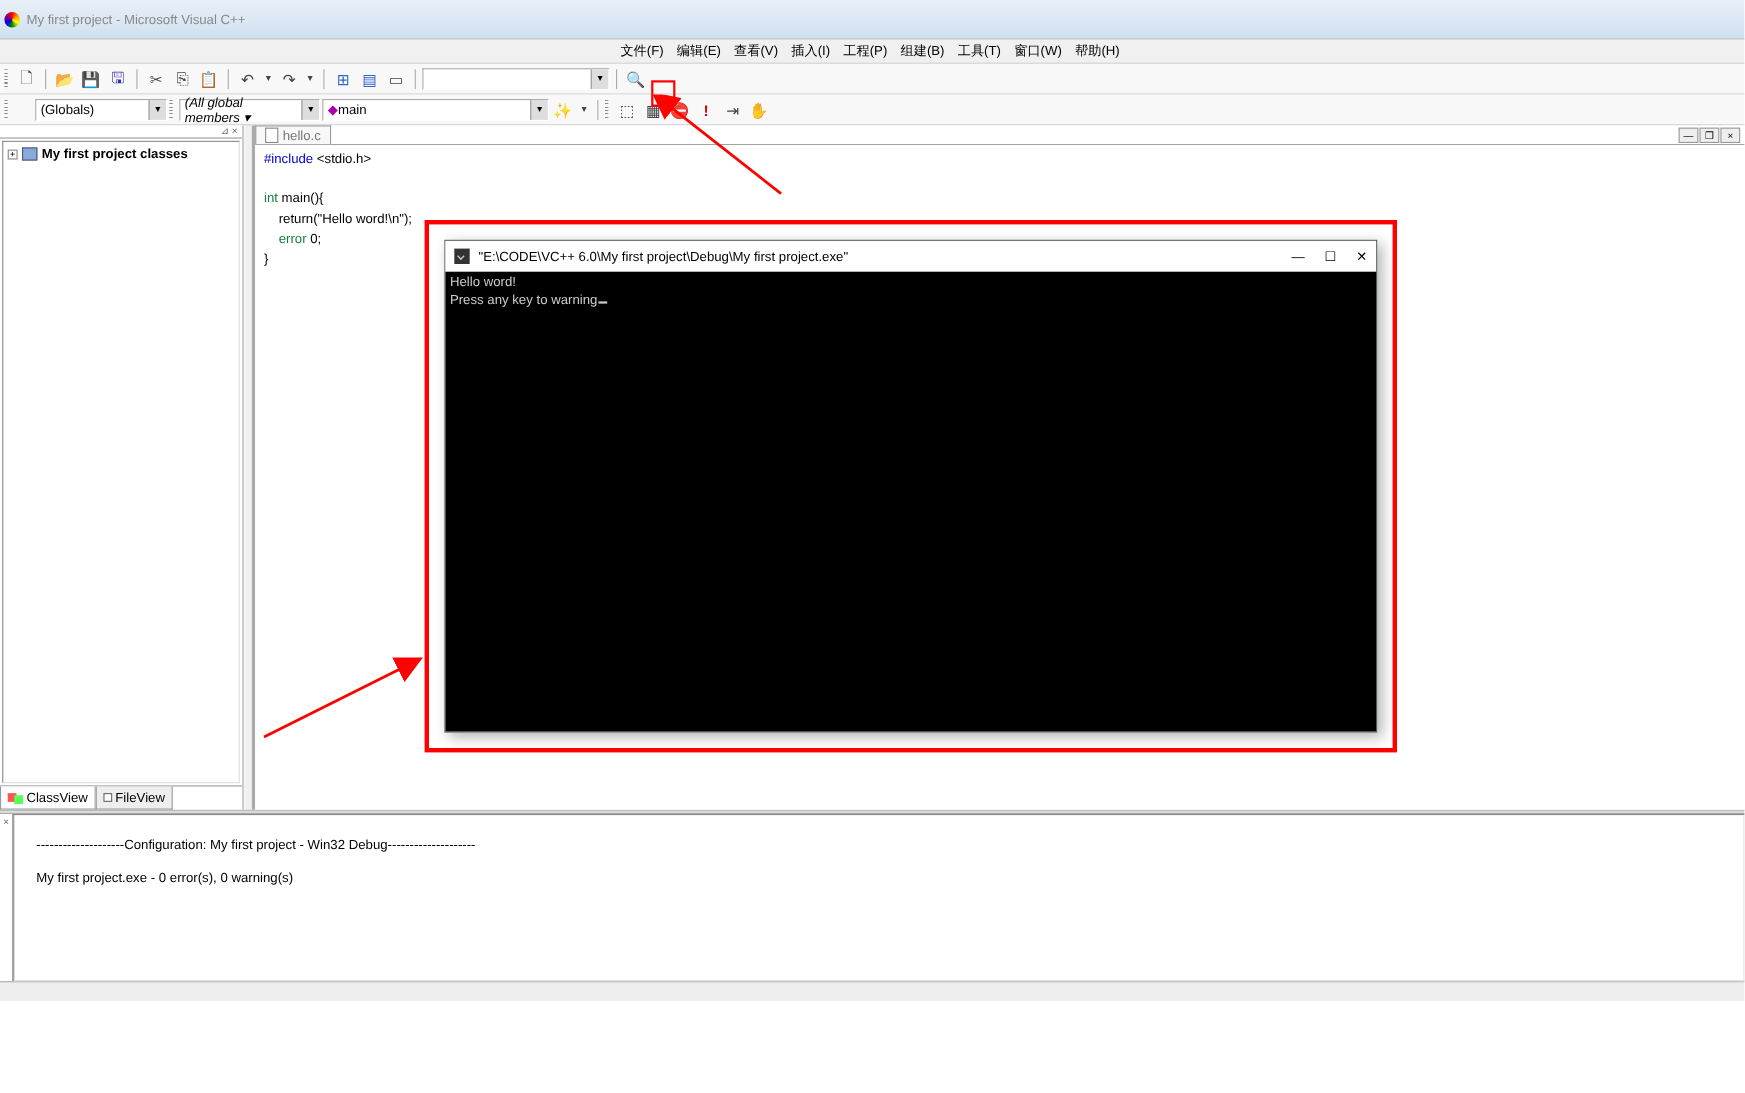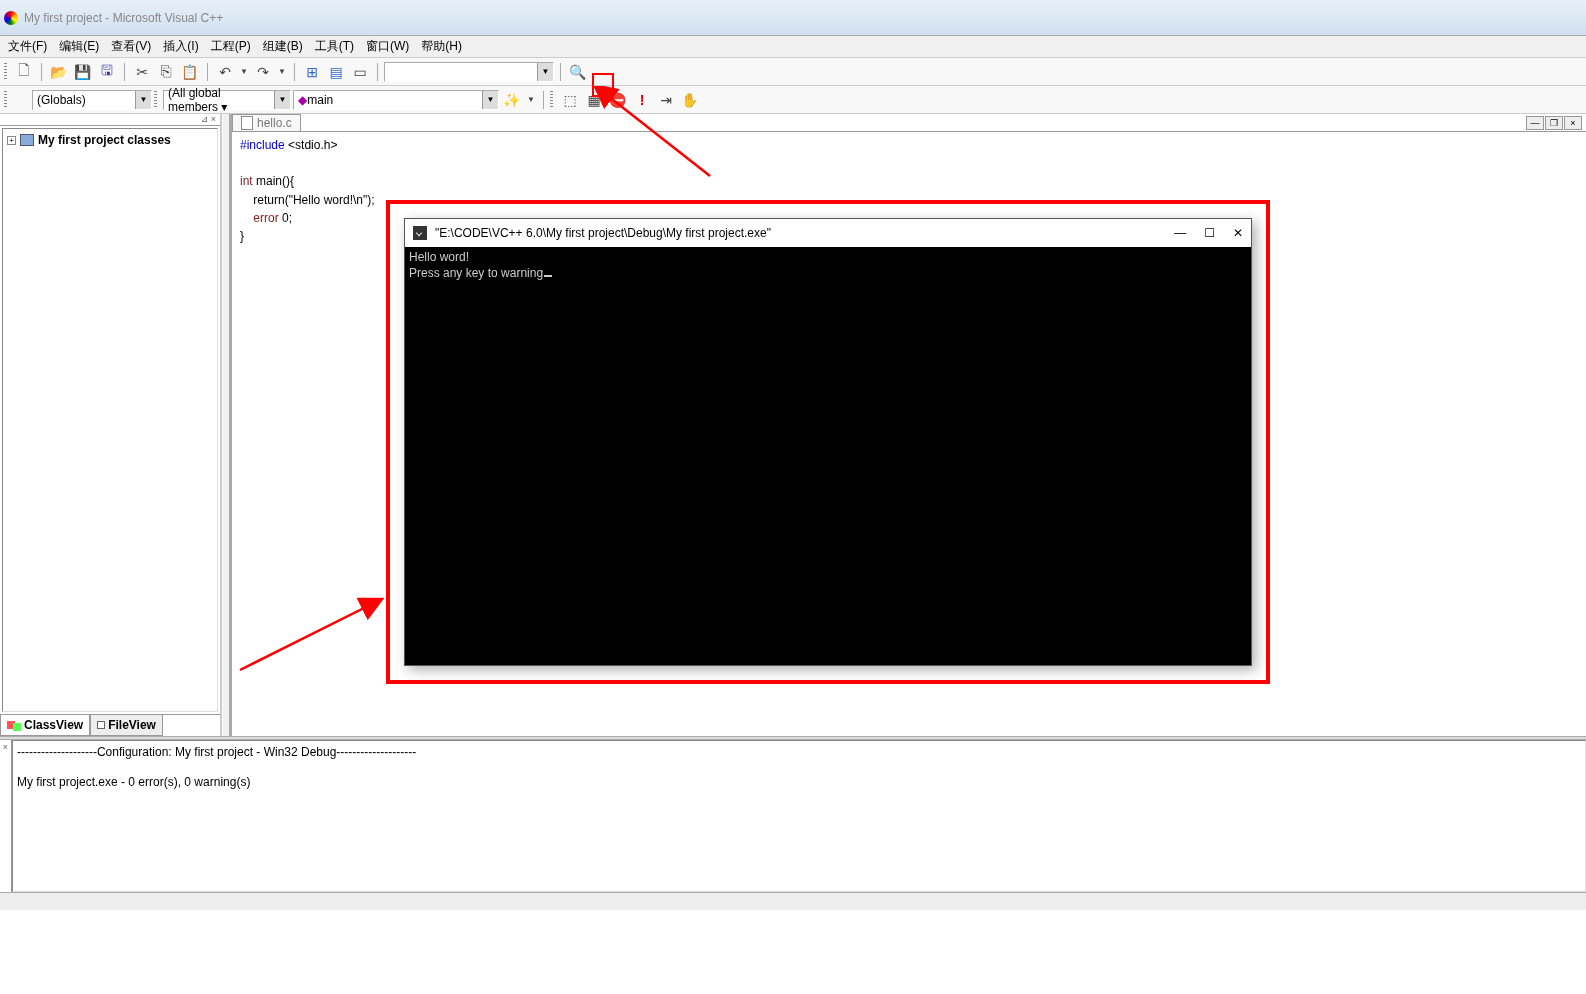--- a/index.html
+++ b/index.html
@@ -2,63 +2,63 @@
 <html><head>
 <meta charset="utf-8">
 <style>
 * { margin: 0; padding: 0; box-sizing: border-box; font-family: "Microsoft Sans Serif", "Tahoma", sans-serif; font-size: 12px; }
 body { background: #fff; width: 1586px; height: 994px; overflow: hidden; position: relative; }
 
 
 .titlebar { height: 36px; background: linear-gradient(#e8f0f8, #d0e0f0); display: flex; align-items: center; padding-left: 4px; color: #888; border-bottom: 1px solid #aaa;}
 .app-icon { width: 14px; height: 14px; border-radius: 50%; background: conic-gradient(red,orange,yellow,green,blue,purple,red); margin-right: 6px;}
 
-.menubar { height: 22px; background: #f0f0f0; display: flex; align-items: center; padding-left: 8px; border-bottom: 1px solid #ccc;}
+.menubar { height: 22px; background: #f0f0f0; display: flex; align-items: center; padding-left: 8px; border-bottom: 1px solid #ccc; justify-content: center;}
 .menubar span { margin-right: 12px; cursor: default;}
 
 
 .toolbar-row { height: 28px; background: #f8f8f8; border-bottom: 1px solid #ccc; display: flex; align-items: center; padding-left: 4px; gap: 2px;}
 .tb-grip { width: 3px; height: 18px; background: repeating-linear-gradient(#888 0 1px, transparent 1px 3px); margin-right: 4px;}
 .tb-btn { width: 22px; height: 22px; border: 1px solid transparent; display: flex; align-items: center; justify-content: center; font-size: 14px; color: #444;}
 .tb-sep { width: 1px; height: 18px; background: #aaa; margin: 0 4px;}
 .tb-combo { height: 20px; border: 1px inset #fff; background: #fff; padding: 0 4px; display: flex; align-items: center; font-size: 11px; position: relative;}
 .tb-combo .arrow { position: absolute; right: 0; top:0; bottom:0; width: 16px; background: #ddd; border-left:1px solid #999; display:flex; align-items:center; justify-content:center; font-size:8px;}
 .tb-combo-text { padding-right: 18px;}
 
 
 .main { display: flex; height: 622px; }
 .sidebar { width: 222px; border-right: 2px solid #ccc; display: flex; flex-direction: column; background: #fff; position: relative;}
 .sidebar-close { height: 12px; text-align: right; font-size:9px; padding-right:4px; border-bottom: 1px solid #999; color:#666;}
 .tree { flex: 1; border: 1px inset #ddd; margin: 2px; padding: 4px; background: #fff; overflow: auto;}
 .tree-item { display: flex; align-items: center; gap: 4px; font-weight: bold;}
 .tree-plus { width: 9px; height: 9px; border: 1px solid #888; font-size: 8px; line-height: 7px; text-align: center; font-weight: normal;}
 .tree-icon { width: 14px; height: 12px; background: #88aadd; border:1px solid #557;}
 .sidebar-tabs { display: flex; height: 22px; border-top: 1px solid #999;}
-.sidebar-tab { border: 1px solid #999; border-top: none; padding: 2px 6px; display: flex; align-items: center; gap: 3px; background: #eee; font-size:11px;font-weight:bold;}
+.sidebar-tab { border: 1px solid #999; border-top: none; padding: 2px 6px; display: flex; align-items: center; gap: 3px; background: #eee; font-size:11px;}
 .sidebar-tab.active { background: #fff;}
 .sq { width: 8px; height: 8px;}
 
 
 .editor-wrap { flex: 1; display: flex; flex-direction: column; background: #fff; border-left: 2px solid #aaa; position:relative;}
 .splitter-v { width: 8px; background: #f0f0f0; cursor: col-resize; border-left:1px solid #fff; border-right:1px solid #aaa;}
 .editor-tab { height: 18px; display: flex; align-items: center; border-bottom: 1px solid #999;}
 .editor-tab-inner { border: 1px solid #999; border-bottom: none; padding: 1px 8px; background: #f8f8f8; display: flex; align-items: center; gap: 4px; font-size:11px; color:#777;}
 .file-icon { width: 12px; height: 14px; background: #fff; border: 1px solid #888; position: relative;}
 .editor-winbtns { margin-left: auto; display:flex; gap:1px; padding-right:4px;}
 .editor-winbtns div { width:18px; height:14px; border:1px solid #999; background:#eee; font-size:9px; text-align:center; line-height:12px;}
 .code { flex: 1; font-family: Consolas, "Courier New", monospace; font-size: 14px; padding: 4px 8px; white-space: pre; line-height: 1.3; background:#fff; overflow:auto;}
 .kw-pp { color: #0000cc; }
-.kw { color: #7f1d1d; }
+.kw { color: #15803d; }
 .str { color: #000; }
 
 
 .bottom-splitter { height: 4px; background: #ddd; border-top:1px solid #aaa; border-bottom:1px solid #aaa;}
 .output-wrap { height: 152px; display: flex;}
 .output-close { width: 12px; font-size:9px; text-align:center; border-right:1px solid #999; color:#666; padding-top:2px;}
-.output { flex:1; font-family: Consolas, "Courier New", monospace; font-size: 13px; padding: 4px; white-space: pre; border:1px inset #ddd; background:#fff; overflow:auto;}
+.output { flex:1; font-family: Consolas, "Courier New", monospace; font-size: 13px; padding: 20px; white-space: pre; border:1px inset #ddd; background:#fff; overflow:auto;}
 .bottom-tabs { height: 18px; background: #eee; border-top:1px solid #aaa;}
 
 
 .console-box { position: absolute; left: 386px; top: 200px; width: 884px; height: 484px; border: 4px solid #f00; z-index: 10; padding: 14px;}
 .console-win { width: 100%; height: 100%; background: #fff; border: 1px solid #555; box-shadow: 4px 4px 12px rgba(0,0,0,.3); display:flex; flex-direction:column;}
 .console-title { height: 28px; background: #fff; display: flex; align-items: center; padding: 0 8px; font-size: 12px;}
 .console-title .ci { width:14px; height:14px; background: #333; margin-right:8px; position:relative;}
 .console-title .ci::after { content:""; position:absolute; left:2px; top:3px; width:6px; height:6px; border-left:2px solid #ccc; border-bottom:2px solid #ccc; transform: rotate(-45deg) scale(.6);}
 .console-title .winctl { margin-left: auto; display:flex; gap: 18px; font-size: 16px; font-family: "Segoe UI Symbol", sans-serif;}
 .console-title .winctl span { cursor:default;}
@@ -120,21 +120,21 @@
   <div class="tb-btn">🔍</div>
 </div>
 
 <div class="toolbar-row" style="position:relative;">
   <div class="tb-grip"></div>
   <div class="tb-combo" style="width:120px;margin-left:19px;">
     <span class="tb-combo-text">(Globals)</span>
       <span class="arrow">▼</span>
   </div>
   <div class="tb-grip"></div>
-  <div class="tb-combo" style="width:128px;">
+  <div class="tb-combo" style="width:128px;font-style:italic;">
     <span class="tb-combo-text">(All global members ▾</span>
       <span class="arrow">▼</span>
   </div>
   <div class="tb-combo" style="width:206px;">
     <span style="color:#a0a;">◆</span>
     <span class="tb-combo-text">main</span>
       <span class="arrow">▼</span>
   </div>
   <div class="tb-btn">✨</div>
   <div class="tb-btn" style="width:12px;font-size:8px;">▼</div>

